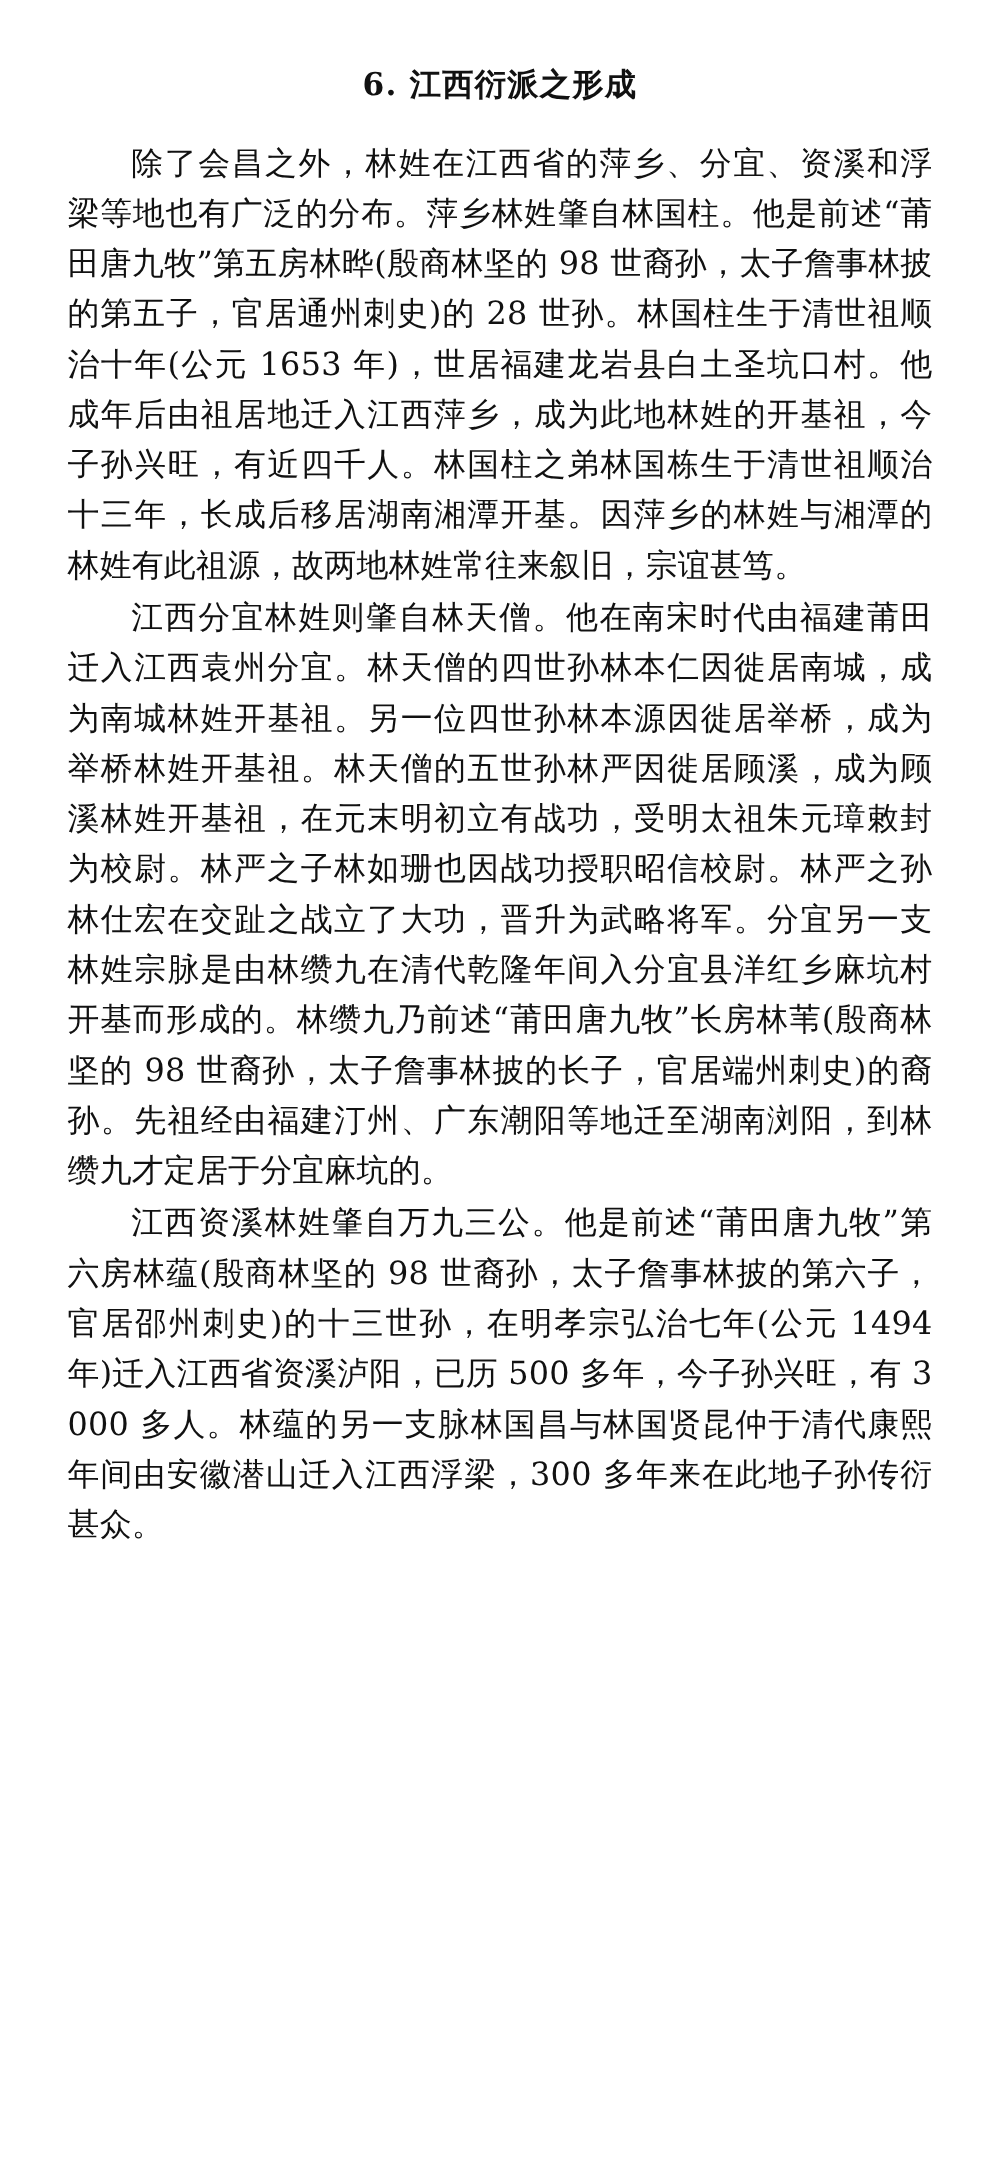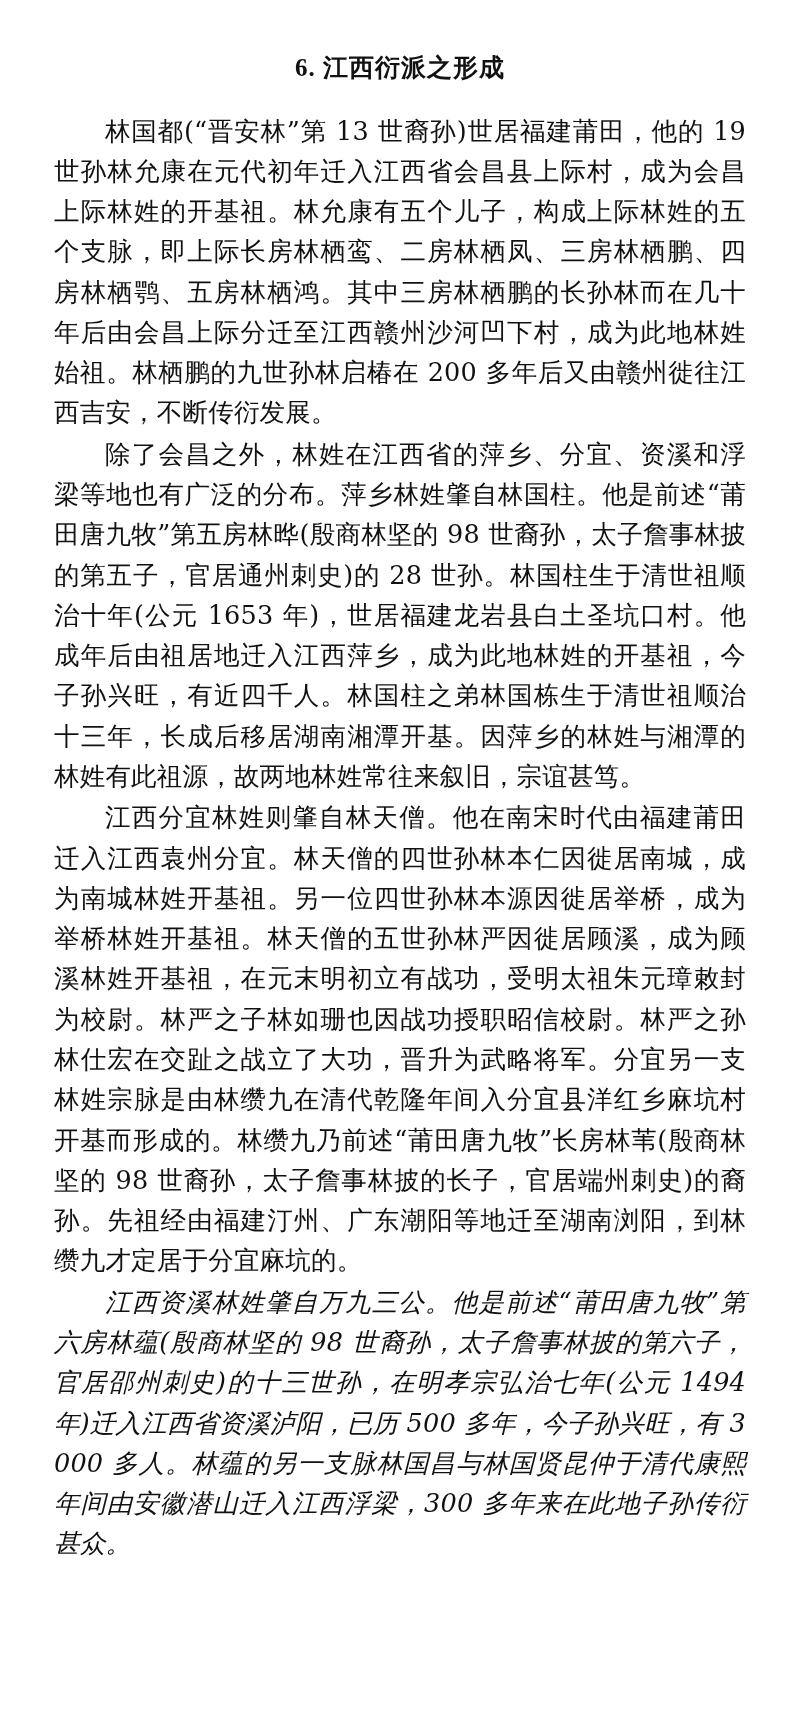--- a/index.html
+++ b/index.html
@@ -21,40 +21,37 @@
     padding: 40px 54px 20px 54px;
     background: #ffffff;
   }
   .doc-title {
     text-align: center;
     font-size: 25px;
     font-weight: bold;
     letter-spacing: 1px;
     margin: 12px 0 26px 0;
     line-height: 1.3;
-    font-family: Liberation Serif, serif;
   }
   .para {
     font-size: 25.5px;
     line-height: 1.58;
     text-align: justify;
     text-justify: inter-ideograph;
     text-indent: 2em;
     margin: 0 0 1px 0;
     letter-spacing: 0.2px;
     word-break: break-all;
   }
   .para:last-child {
     margin-bottom: 16px;
-    font-style: italic;
   }
 </style>
 </head>
 <body>
 
 <div class="page">
   <h1 class="doc-title">6. 江西衍派之形成</h1>
 
-  <p class="para">林国都(“晋安林”第 13 世裔孙)世居福建莆田，他的 19 世孙林允康在元代初年迁入江西省会昌县上际村，成为会昌上际林姓的开基祖。林允康有五个儿子，构成上际林姓的五个支脉，即上际长房林栖鸾、二房林栖凤、三房林栖鹏、四房林栖鹗、五房林栖鸿。其中三房林栖鹏的长孙林而在几十年后由会昌上际分迁至江西赣州沙河凹下村，成为此地林姓始祖。林栖鹏的九世孙林启椿在 200 多年后又由赣州徙往江西吉安，不断传衍发展。</p>
   <p class="para">除了会昌之外，林姓在江西省的萍乡、分宜、资溪和浮梁等地也有广泛的分布。萍乡林姓肇自林国柱。他是前述“莆田唐九牧”第五房林晔(殷商林坚的 98 世裔孙，太子詹事林披的第五子，官居通州刺史)的 28 世孙。林国柱生于清世祖顺治十年(公元 1653 年)，世居福建龙岩县白土圣坑口村。他成年后由祖居地迁入江西萍乡，成为此地林姓的开基祖，今子孙兴旺，有近四千人。林国柱之弟林国栋生于清世祖顺治十三年，长成后移居湖南湘潭开基。因萍乡的林姓与湘潭的林姓有此祖源，故两地林姓常往来叙旧，宗谊甚笃。</p>
   <p class="para">江西分宜林姓则肇自林天僧。他在南宋时代由福建莆田迁入江西袁州分宜。林天僧的四世孙林本仁因徙居南城，成为南城林姓开基祖。另一位四世孙林本源因徙居举桥，成为举桥林姓开基祖。林天僧的五世孙林严因徙居顾溪，成为顾溪林姓开基祖，在元末明初立有战功，受明太祖朱元璋敕封为校尉。林严之子林如珊也因战功授职昭信校尉。林严之孙林仕宏在交趾之战立了大功，晋升为武略将军。分宜另一支林姓宗脉是由林缵九在清代乾隆年间入分宜县洋红乡麻坑村开基而形成的。林缵九乃前述“莆田唐九牧”长房林苇(殷商林坚的 98 世裔孙，太子詹事林披的长子，官居端州刺史)的裔孙。先祖经由福建汀州、广东潮阳等地迁至湖南浏阳，到林缵九才定居于分宜麻坑的。</p>
   <p class="para">江西资溪林姓肇自万九三公。他是前述“莆田唐九牧”第六房林蕴(殷商林坚的 98 世裔孙，太子詹事林披的第六子，官居邵州刺史)的十三世孙，在明孝宗弘治七年(公元 1494 年)迁入江西省资溪泸阳，已历 500 多年，今子孙兴旺，有 3000 多人。林蕴的另一支脉林国昌与林国贤昆仲于清代康熙年间由安徽潜山迁入江西浮梁，300 多年来在此地子孙传衍甚众。</p>
 </div>
 
 </body></html>

